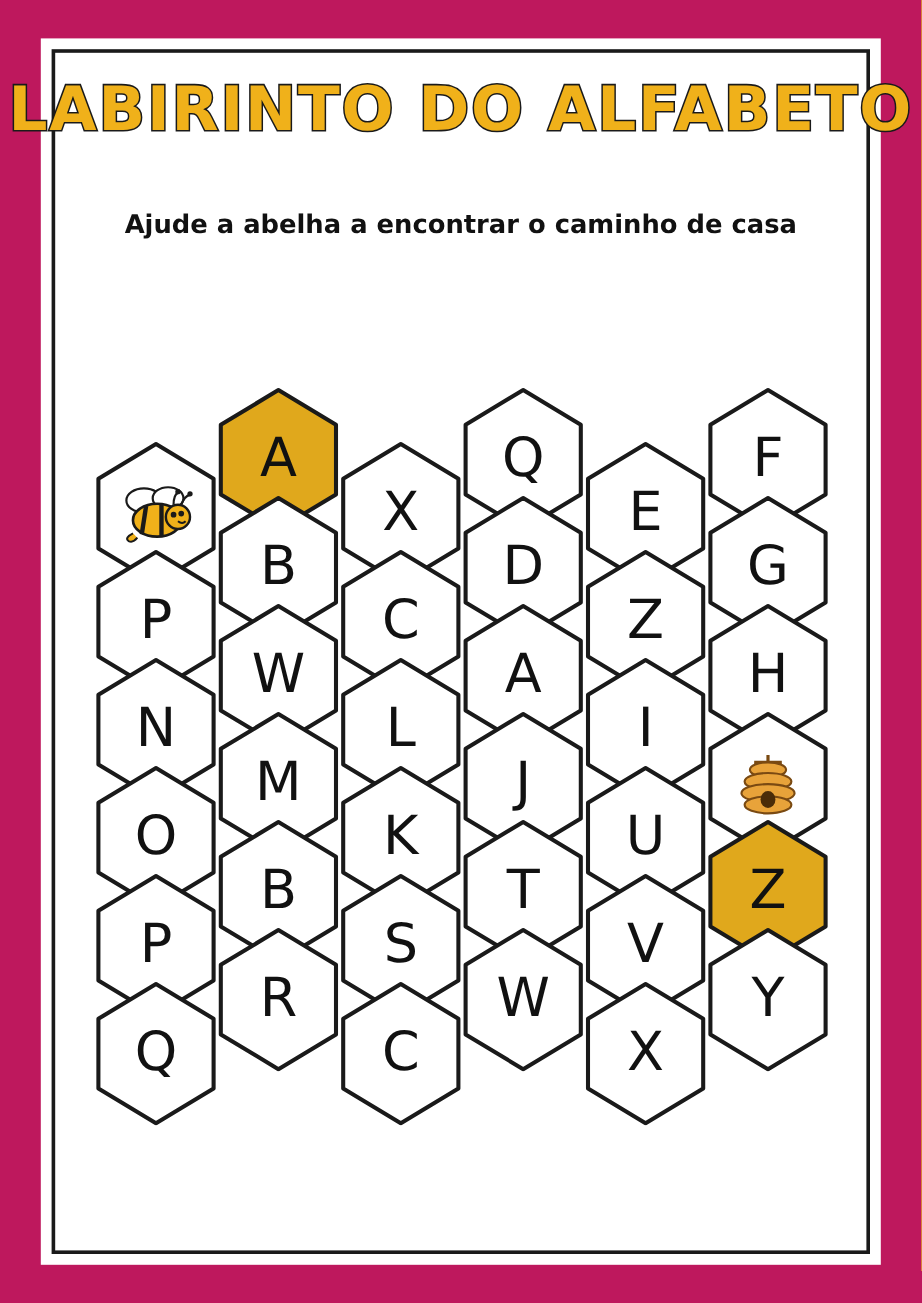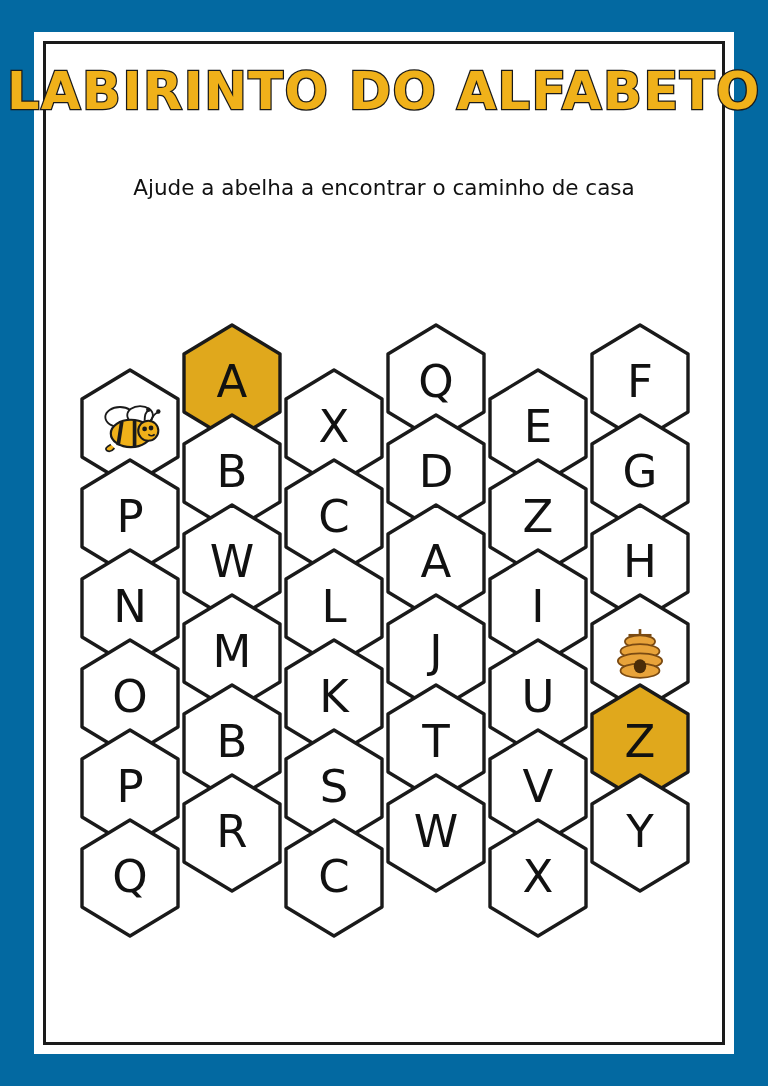--- a/index.html
+++ b/index.html
@@ -5,21 +5,21 @@
   * { box-sizing: border-box; }
   html, body {
     margin: 0; padding: 0;
     width: 768px; height: 1086px;
     background: #E8B004;
     font-family: "DejaVu Sans", sans-serif;
   }
   .page {
     position: relative;
     width: 768px; height: 1086px;
-    background: #0369a1;
+    background: #be185d;
     overflow: hidden;
     padding-left: 12px;
   }
   .sheet {
     position: absolute;
     left: 34px; top: 32px;
     width: 700px; height: 1022px;
     background: #ffffff;
   }
   .sheet-border {
@@ -45,20 +45,21 @@
   }
   .instructions {
     position: absolute;
     left: 84px; top: 172px;
     width: 600px;
     text-align: center;
     font-family: "DejaVu Sans", sans-serif;
     font-size: 21.5px;
     line-height: 1.45;
     color: #111;
+    font-weight: bold;
   }
   .maze {
     position: absolute;
     left: 78px; top: 278px;
     width: 612px; height: 720px;
   }
   .cell {
     position: absolute;
     width: 104px;
     height: 120px;

